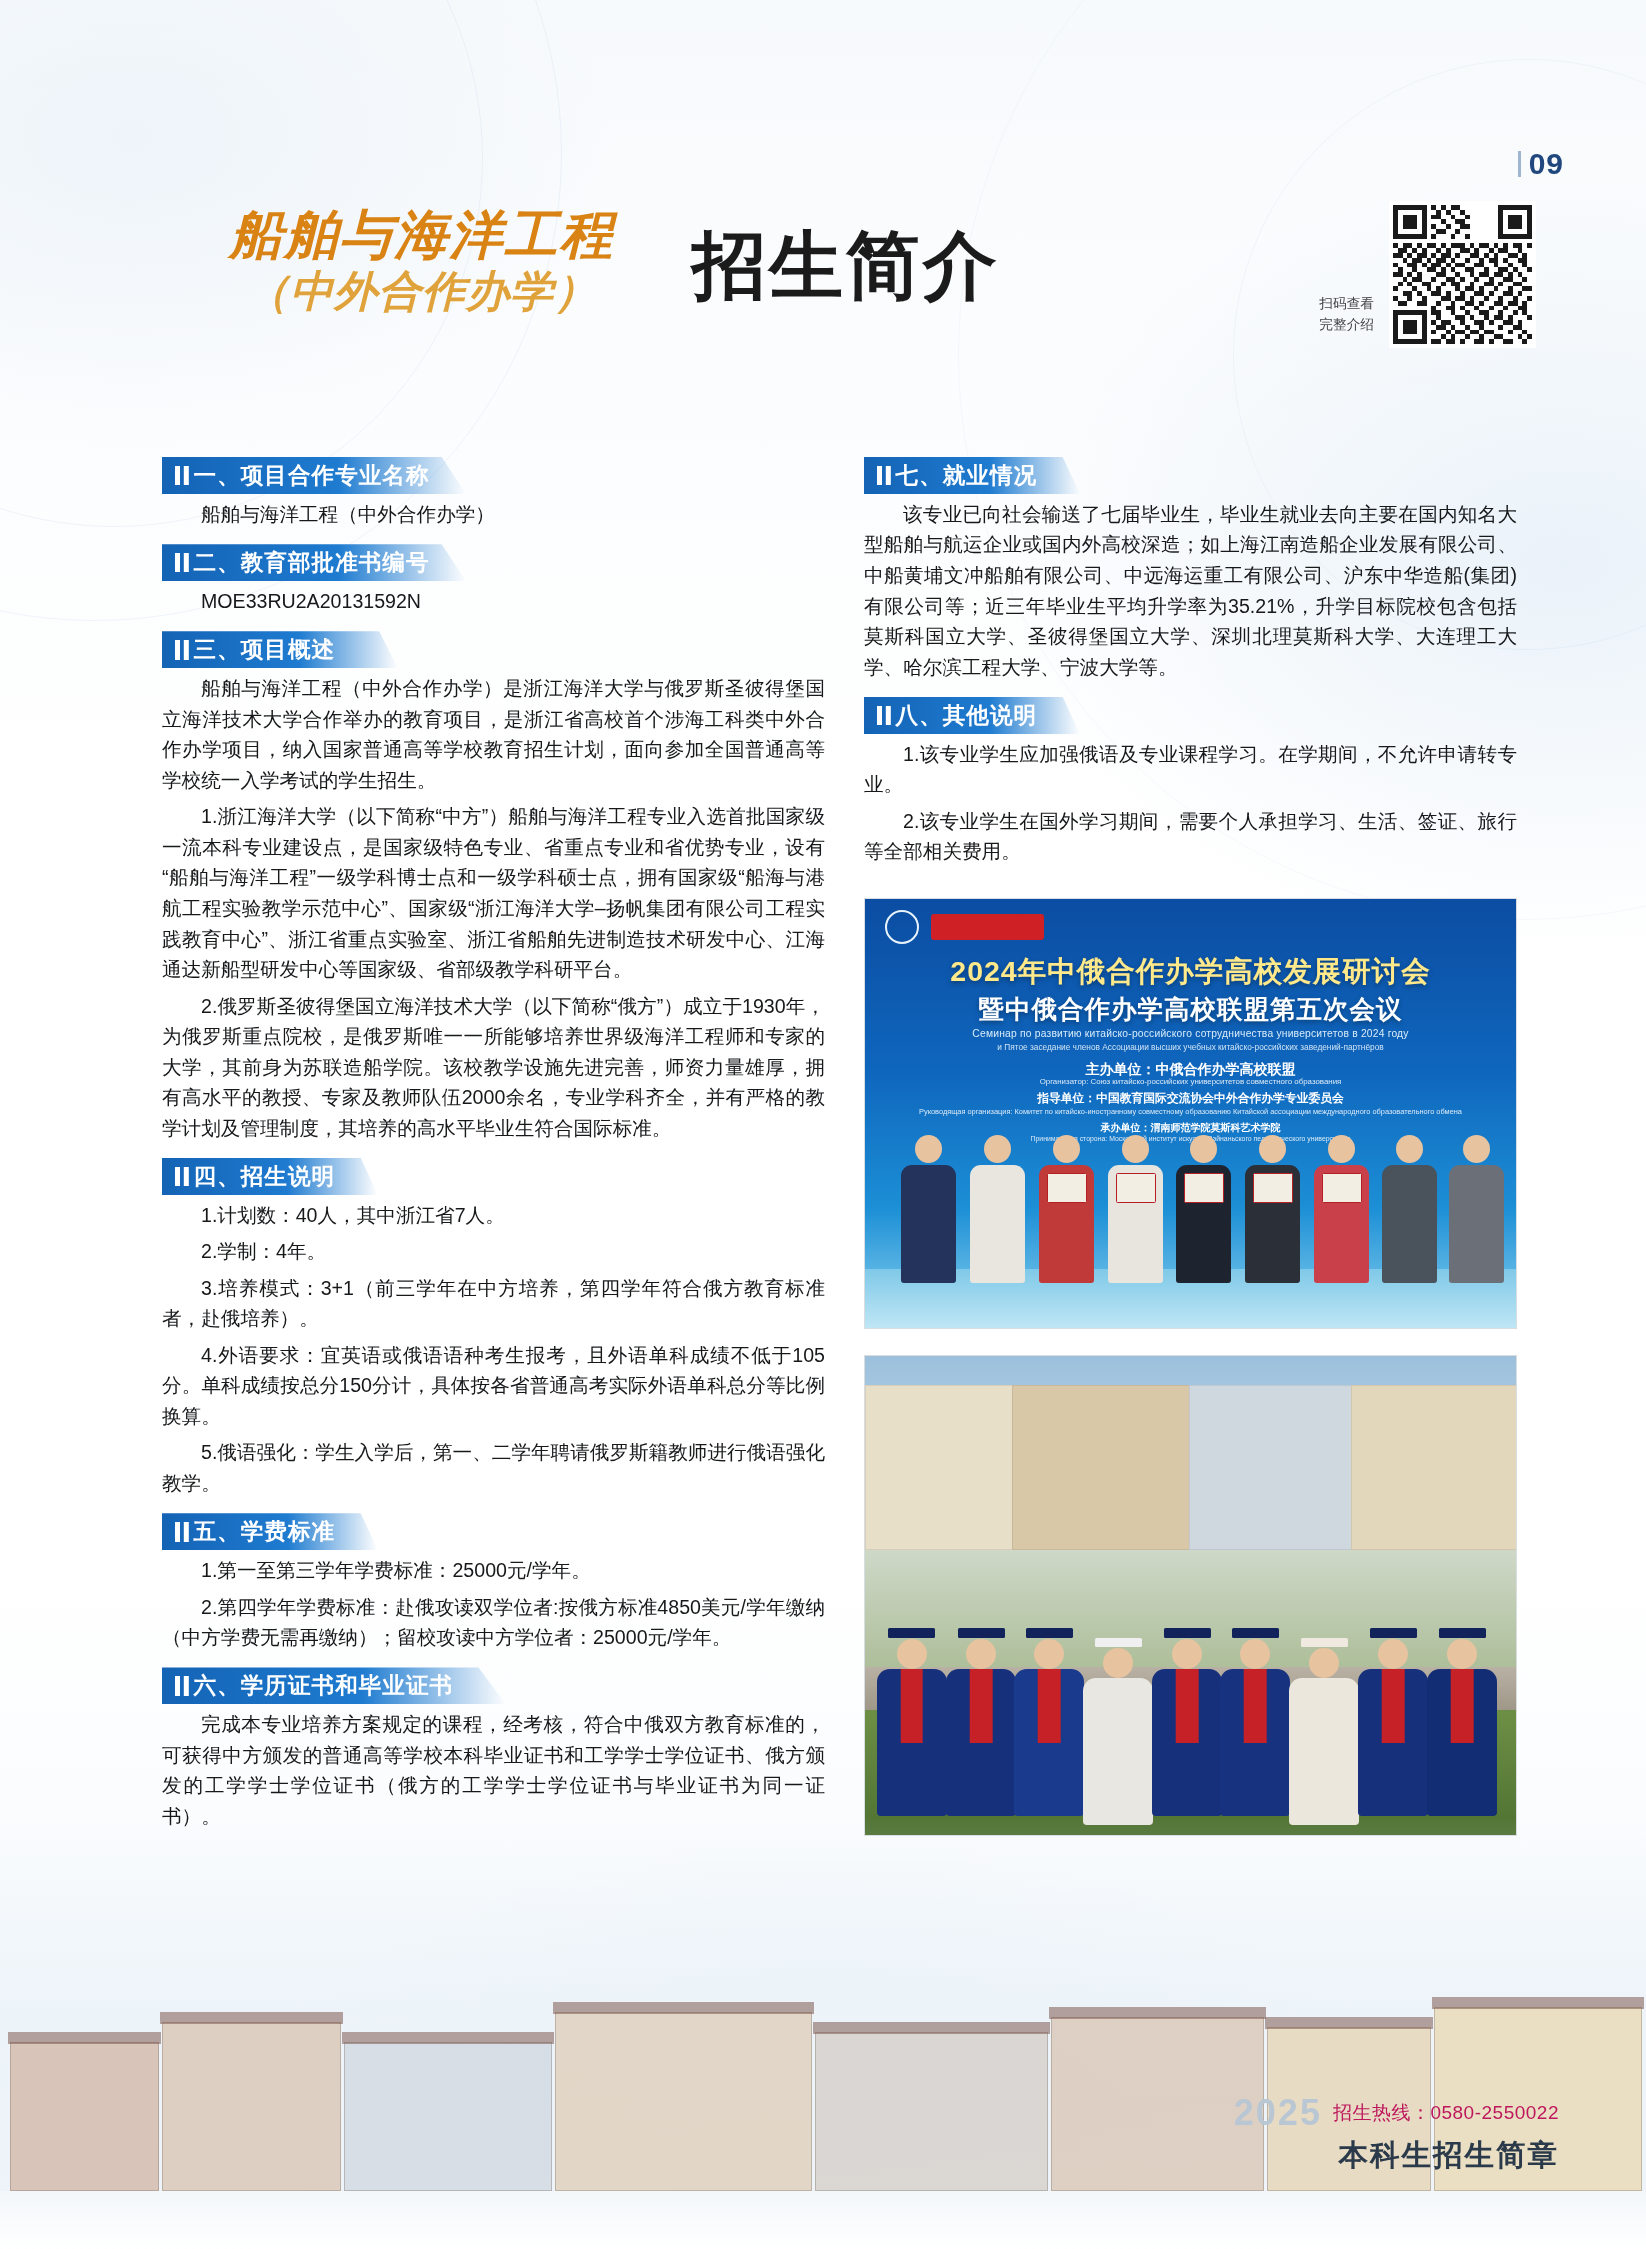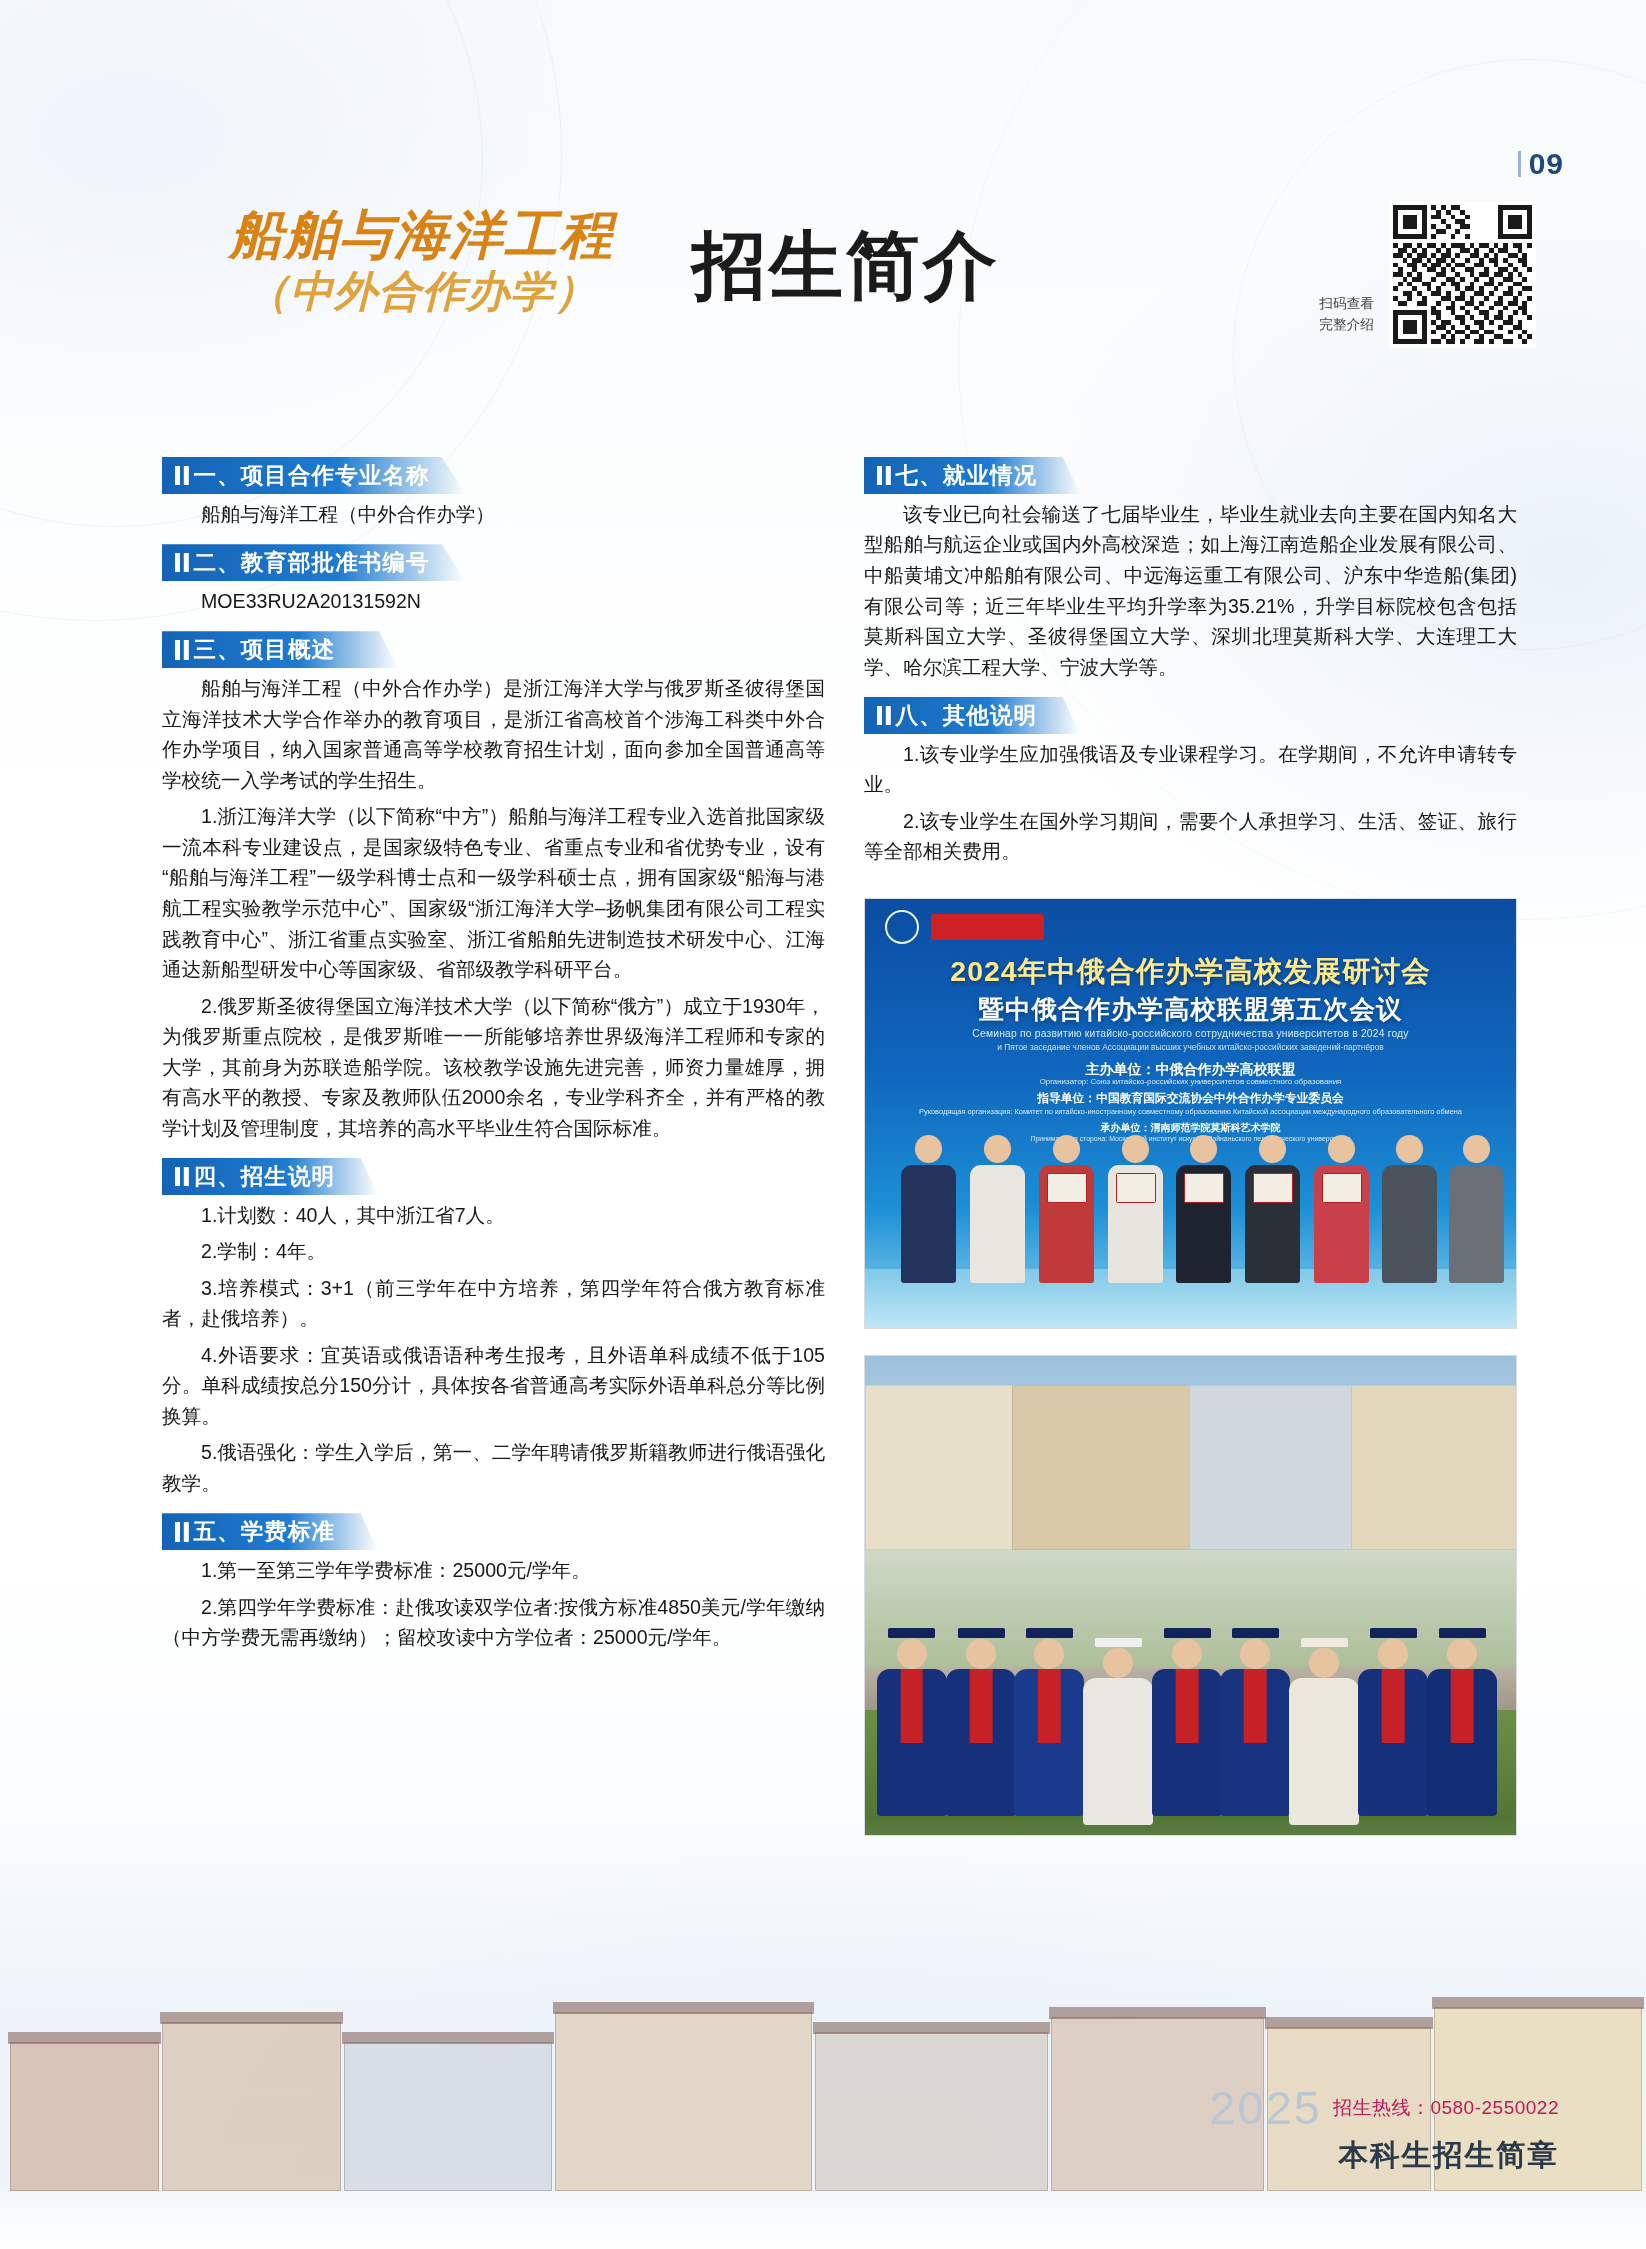--- a/index.html
+++ b/index.html
@@ -188,21 +188,21 @@
   .band .sky2 { position:absolute; inset:0; background:linear-gradient(180deg, rgba(255,255,255,0) 0%, rgba(236,243,249,.85) 45%, #eef4f9 100%); }
   .bld { position:absolute; bottom:59px; border:1px solid rgba(120,110,100,.35); }
   .bld .roof { position:absolute; left:-2.9px; right:-2.9px; top:-10.8px; height:11.8px; background:#7e5a50; opacity:.55;}
   .ground { position:absolute; left:0; right:0; bottom:0; height:59px;
             background:linear-gradient(180deg,#f3f7fa 0%, #ffffff 100%); }
 
   .foot {
     position:absolute; right:88px; bottom:74px; text-align:right;
   }
   .foot .year {
-    font-size:47px; font-weight:normal; color:#b9c6d3; letter-spacing:2px; line-height:1;
+    font-size:36px; font-weight:bold; color:#b9c6d3; letter-spacing:2px; line-height:1;
     display:inline-block; vertical-align:middle;
   }
   .foot .hot {
     display:inline-block; vertical-align:middle; margin-left:8.8px;
     font-size:19px; color:#be185d; letter-spacing:0.5px;
   }
   .foot .sub {
     font-size:29.5px; font-weight:bold; color:#2b3a4a; letter-spacing:2px; margin-top:4.9px;
   }
 </style>
@@ -502,20 +502,27 @@
 
   <div class="block">
     <div class="sec-head" style="width:216px">
       <span class="bar-ic"></span>
       <span class="txt">五、学费标准</span>
     </div>
     <p class="body indent">1.第一至第三学年学费标准：25000元/学年。</p>
     <p class="body indent">2.第四学年学费标准：赴俄攻读双学位者:按俄方标准4850美元/学年缴纳（中方学费无需再缴纳）；留校攻读中方学位者：25000元/学年。</p>
   </div>
 
+  <div class="block">
+    <div class="sec-head wide" style="width:344px">
+      <span class="bar-ic"></span>
+      <span class="txt">六、学历证书和毕业证书</span>
+    </div>
+    <p class="body indent">完成本专业培养方案规定的课程，经考核，符合中俄双方教育标准的，可获得中方颁发的普通高等学校本科毕业证书和工学学士学位证书、俄方颁发的工学学士学位证书（俄方的工学学士学位证书与毕业证书为同一证书）。</p>
+  </div>
 
 </div>
 
 <div class="col col-right">
 
   <div class="block">
     <div class="sec-head" style="width:216px">
       <span class="bar-ic"></span>
       <span class="txt">七、就业情况</span>
     </div>

